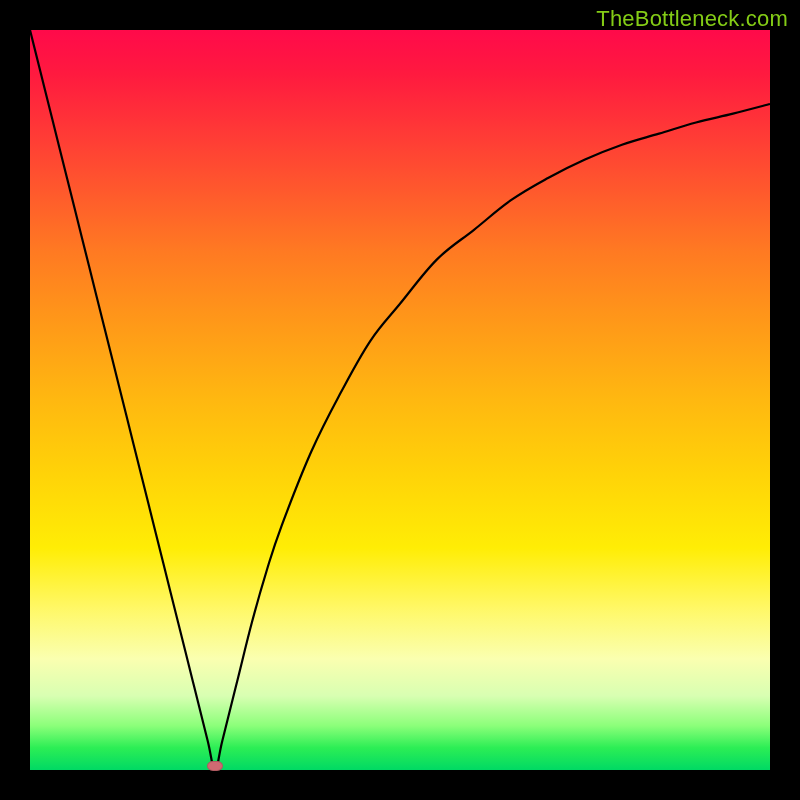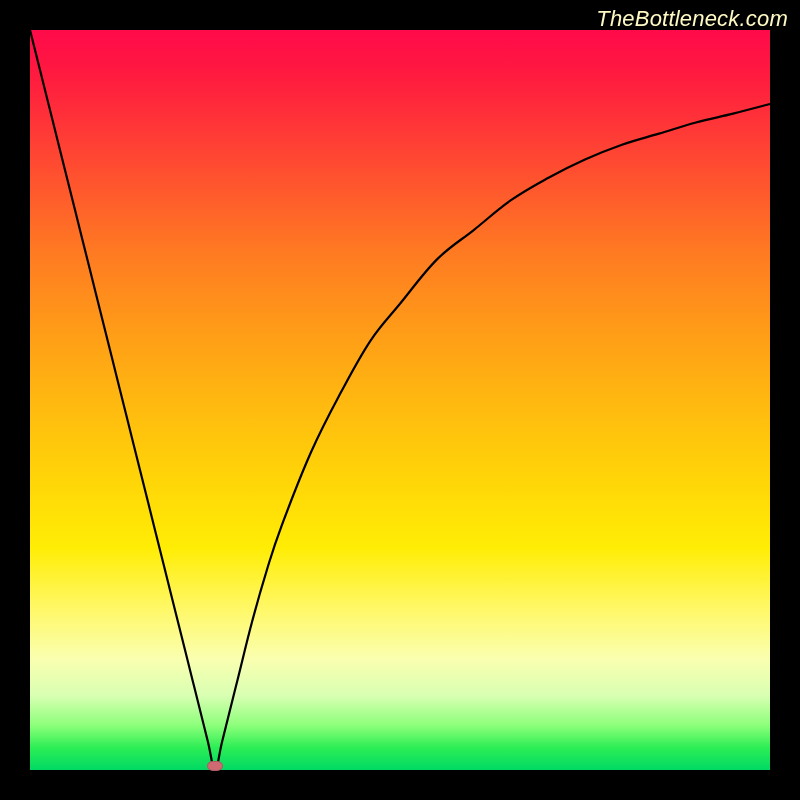--- a/index.html
+++ b/index.html
@@ -46,26 +46,25 @@
     left: 0;
     top: 0;
     width: 740px;
     height: 740px;
     overflow: visible;
   }
   .watermark {
     position: absolute;
     top: 6px;
     right: 12px;
-    color: #fef9c3;
+    color: #84cc16;
     font-size: 22px;
     font-weight: 400;
     letter-spacing: 0.2px;
     user-select: none;
-    font-style: italic;
   }
   .min-marker {
     position: absolute;
     width: 16px;
     height: 10px;
     border-radius: 6px / 5px;
     background: #cf6a72;
     box-shadow: 0 0 0 1px rgba(0,0,0,0.15) inset;
     transform: translate(-50%, -50%);
   }

